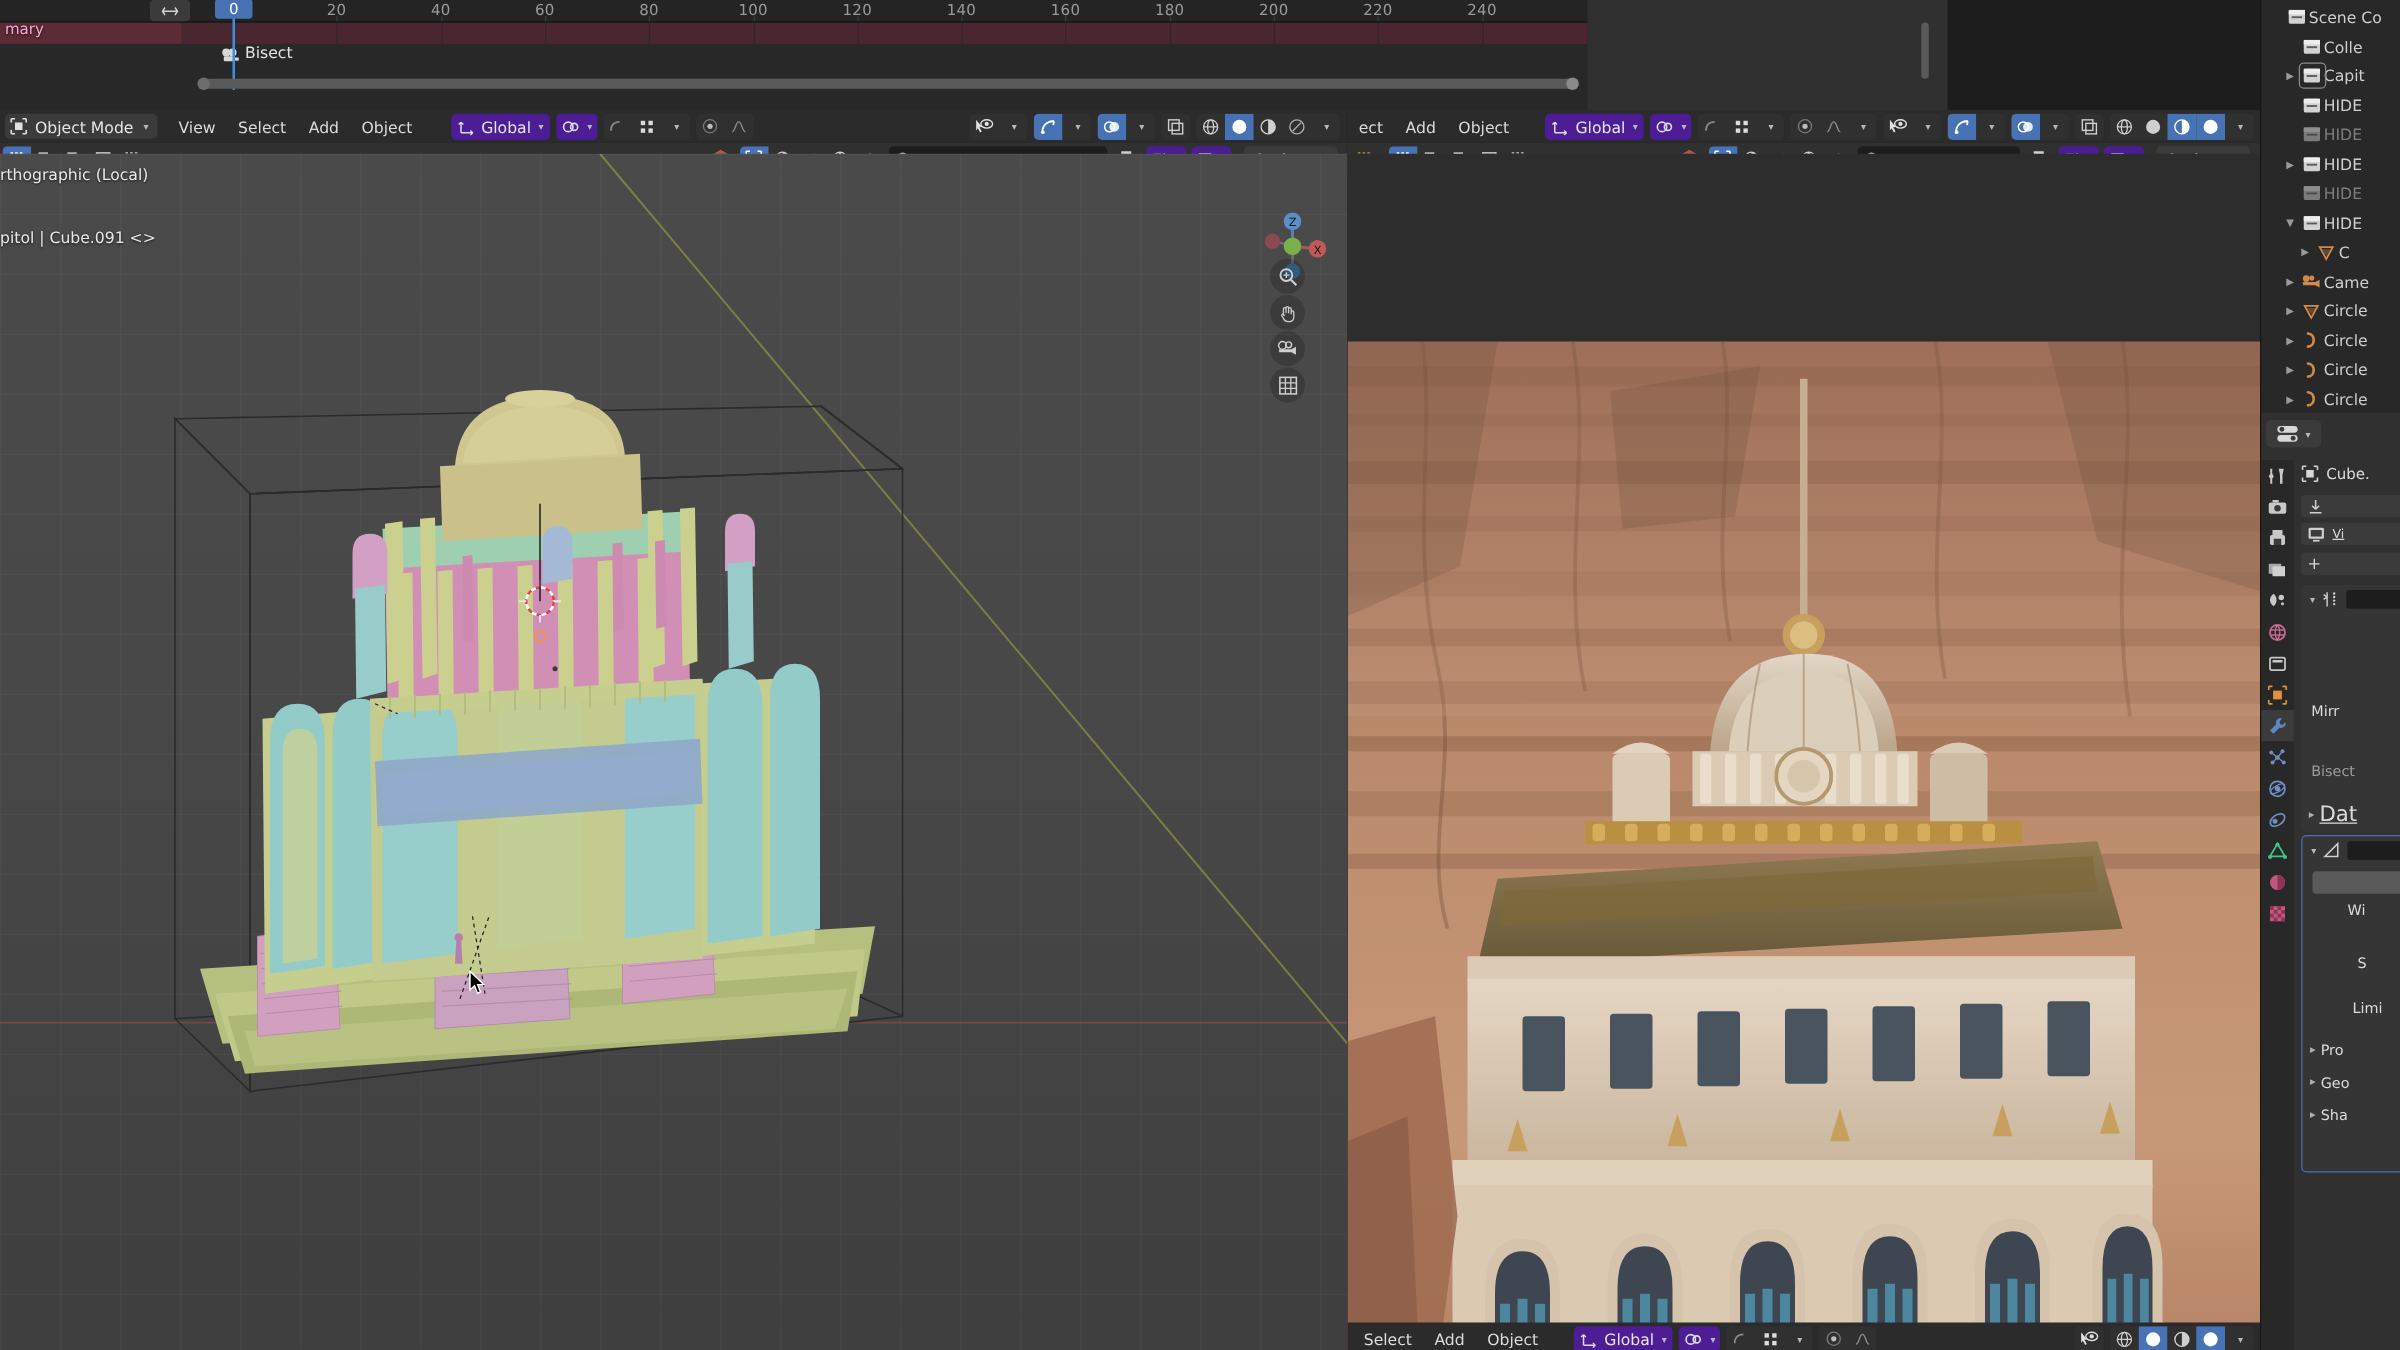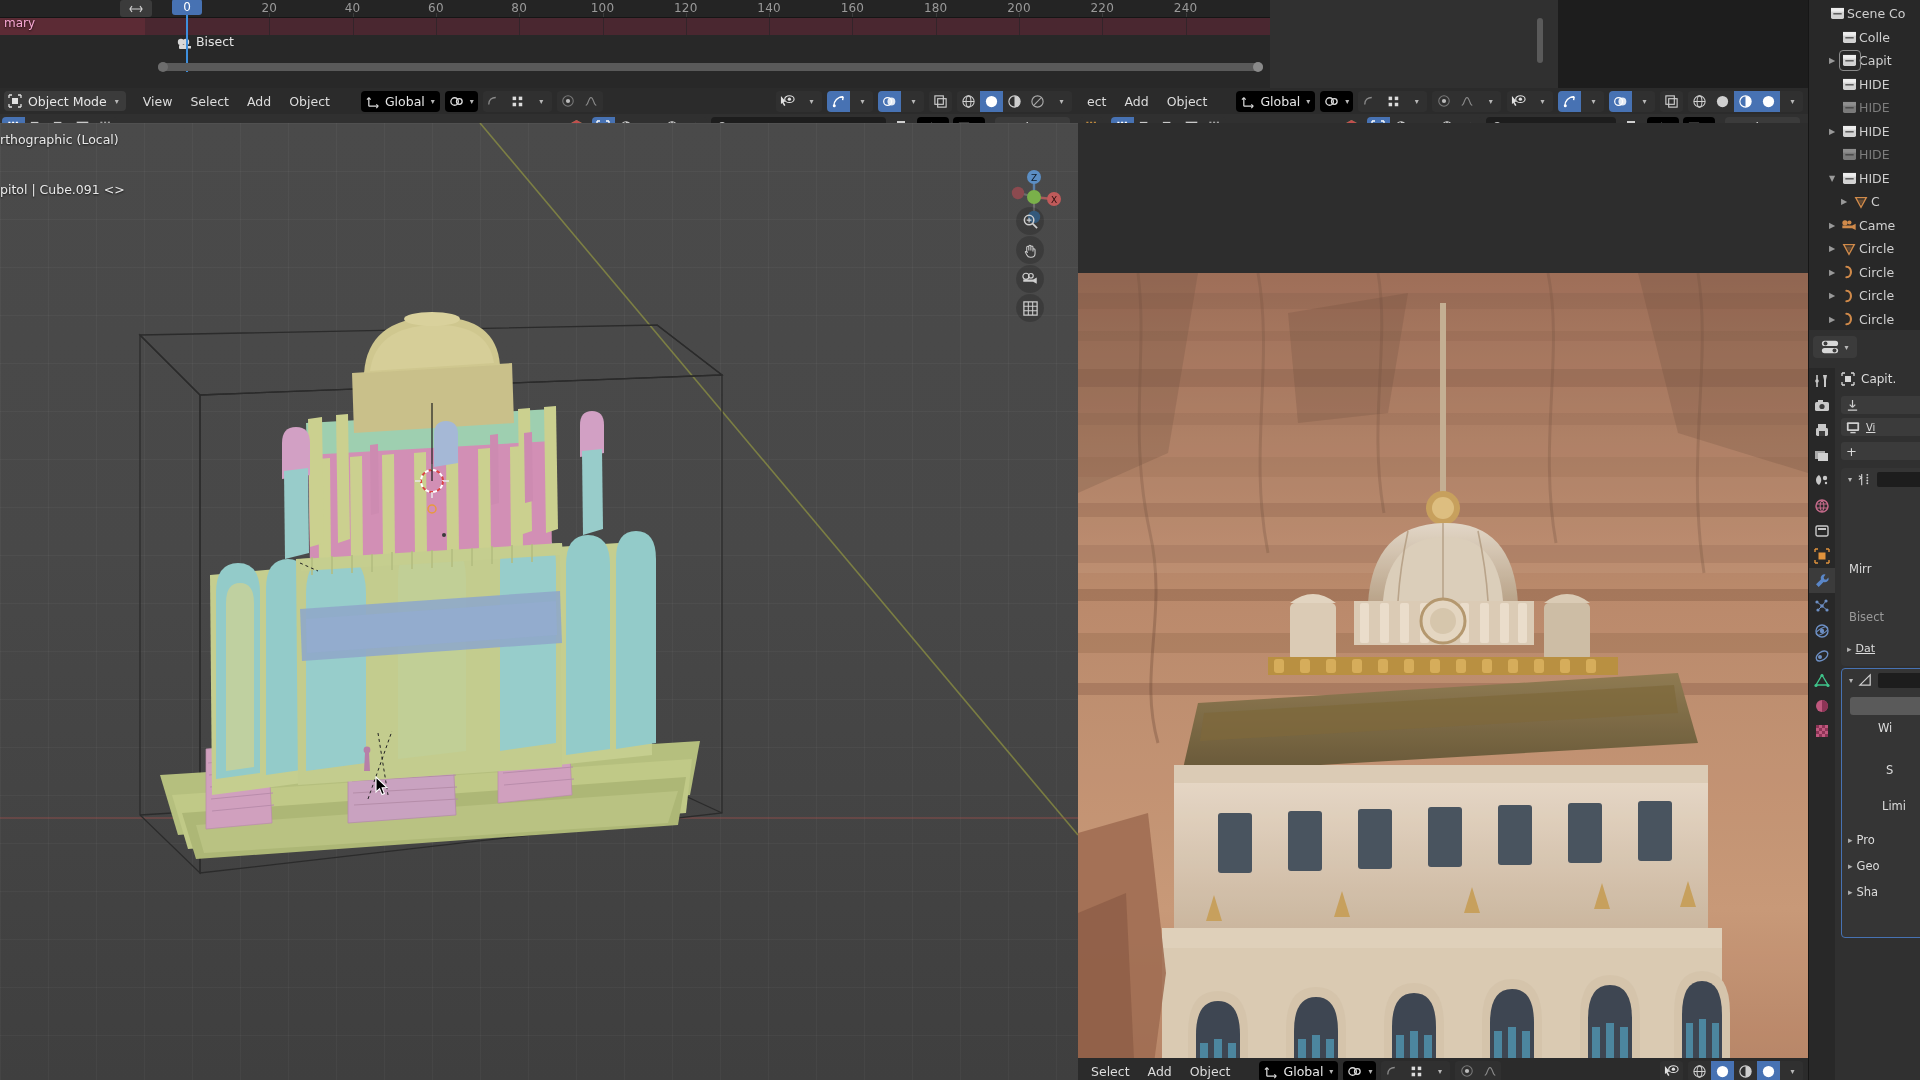--- a/index.html
+++ b/index.html
@@ -76,21 +76,21 @@
   }
   .dd-caret { font-size: 8px; color: #b8b8b8; margin-left: 2px; }
   .btn-grp { display: flex; align-items: center; background: #303030; border-radius: 4px; overflow: hidden; height: 21px; }
   .ibtn {
     width: 23px; height: 21px; display: flex; align-items: center; justify-content: center;
     background: #3b3b3b; position: relative;
   }
   .ibtn.active { background: #4772b3; }
   .ibtn.dark { background: #303030; }
   .combo {
-    display: flex; align-items: center; background: #000000; border-radius: 4px;
+    display: flex; align-items: center; background: #4c1d95; border-radius: 4px;
     height: 21px; padding: 0 5px; gap: 4px; font-size: 12.5px; color: #e6e6e6;
   }
   .searchbox {
     background: #1d1d1d; border-radius: 4px; height: 20px;
     display: flex; align-items: center; padding: 0 6px; gap: 5px;
   }
   .opt-btn {
     background: #3b3b3b; border-radius: 4px; height: 20px; padding: 0 8px;
     display: flex; align-items: center; gap: 5px; font-size: 12.5px; color: #e6e6e6;
   }
@@ -1540,21 +1540,21 @@
           </svg>
       </div>
     </div>
 
     <div class="props-body">
       <div style="position:absolute; left:6px; top:4px; display:flex; align-items:center; gap:6px;">
         <svg width="14" height="14" viewBox="0 0 14 14">
             <path d="M1 1h3M1 1v3M13 1h-3M13 1v3M1 13h3M1 13v-3M13 13h-3M13 13v-3" stroke="#d8d8d8" stroke-width="1.3" fill="none"></path>
             <rect x="4" y="4" width="6" height="6" fill="#d8d8d8"></rect>
           </svg>
-        <span style="font-size:12px; color:#dcdcdc;">Capit.</span>
+        <span style="font-size:12px; color:#dcdcdc;">Cube.</span>
       </div>
 
       <div class="p-box" style="position:absolute; left:6px; top:28px; width:100px;">
         <svg width="13" height="13" viewBox="0 0 14 14">
             <path d="M7 1v8M7 9L4 6M7 9l3-3M2 12h10" stroke="#d0d0d0" stroke-width="1.3" fill="none"></path>
           </svg>
       </div>
       <div class="p-box" style="position:absolute; left:6px; top:50px; width:100px; gap:6px;">
         <svg width="14" height="13" viewBox="0 0 16 14">
             <rect x="1" y="1" width="14" height="10" rx="1.2" fill="#d0d0d0"></rect>
@@ -1576,21 +1576,21 @@
               <circle cx="11" cy="6" r="1" fill="#d0d0d0"></circle>
             <circle cx="11" cy="9" r="1" fill="#d0d0d0"></circle>
               <circle cx="11" cy="12" r="1" fill="#d0d0d0"></circle>
           </svg>
           <div style="flex:1; height:15px; background:#1d1d1d; border-radius:2px;"></div>
         </div>
         <div style="position:absolute; left:8px; top:94px; font-size:11.5px; color:#dcdcdc;">Mirr</div>
         <div style="position:absolute; left:8px; top:142px; font-size:11.5px; color:#9a9a9a;">Bisect</div>
         <div style="position:absolute; left:6px; top:174px; display:flex; align-items:center; gap:4px;">
           <span style="font-size:9px; color:#b0b0b0;">▸</span>
-          <span style="font-size:11px; color:#dcdcdc;text-decoration:underline;">Dat</span>
+          <span style="font-size:17px; color:#dcdcdc;text-decoration:underline;">Dat</span>
         </div>
       </div>
 
       <div class="p-panel" style="position:absolute; left:6px; top:300px; width:100px; height:270px; border:1px solid #4772b3;">
         <div style="display:flex; align-items:center; gap:5px; padding:4px 5px;">
           <span class="dd-caret">▾</span>
           <svg width="15" height="15" viewBox="0 0 16 16">
             <path d="M2 13L13 2 13 13Z" stroke="#d0d0d0" stroke-width="1.3" fill="none"></path>
           </svg>
           <div style="flex:1; height:15px; background:#1d1d1d; border-radius:2px;"></div>

